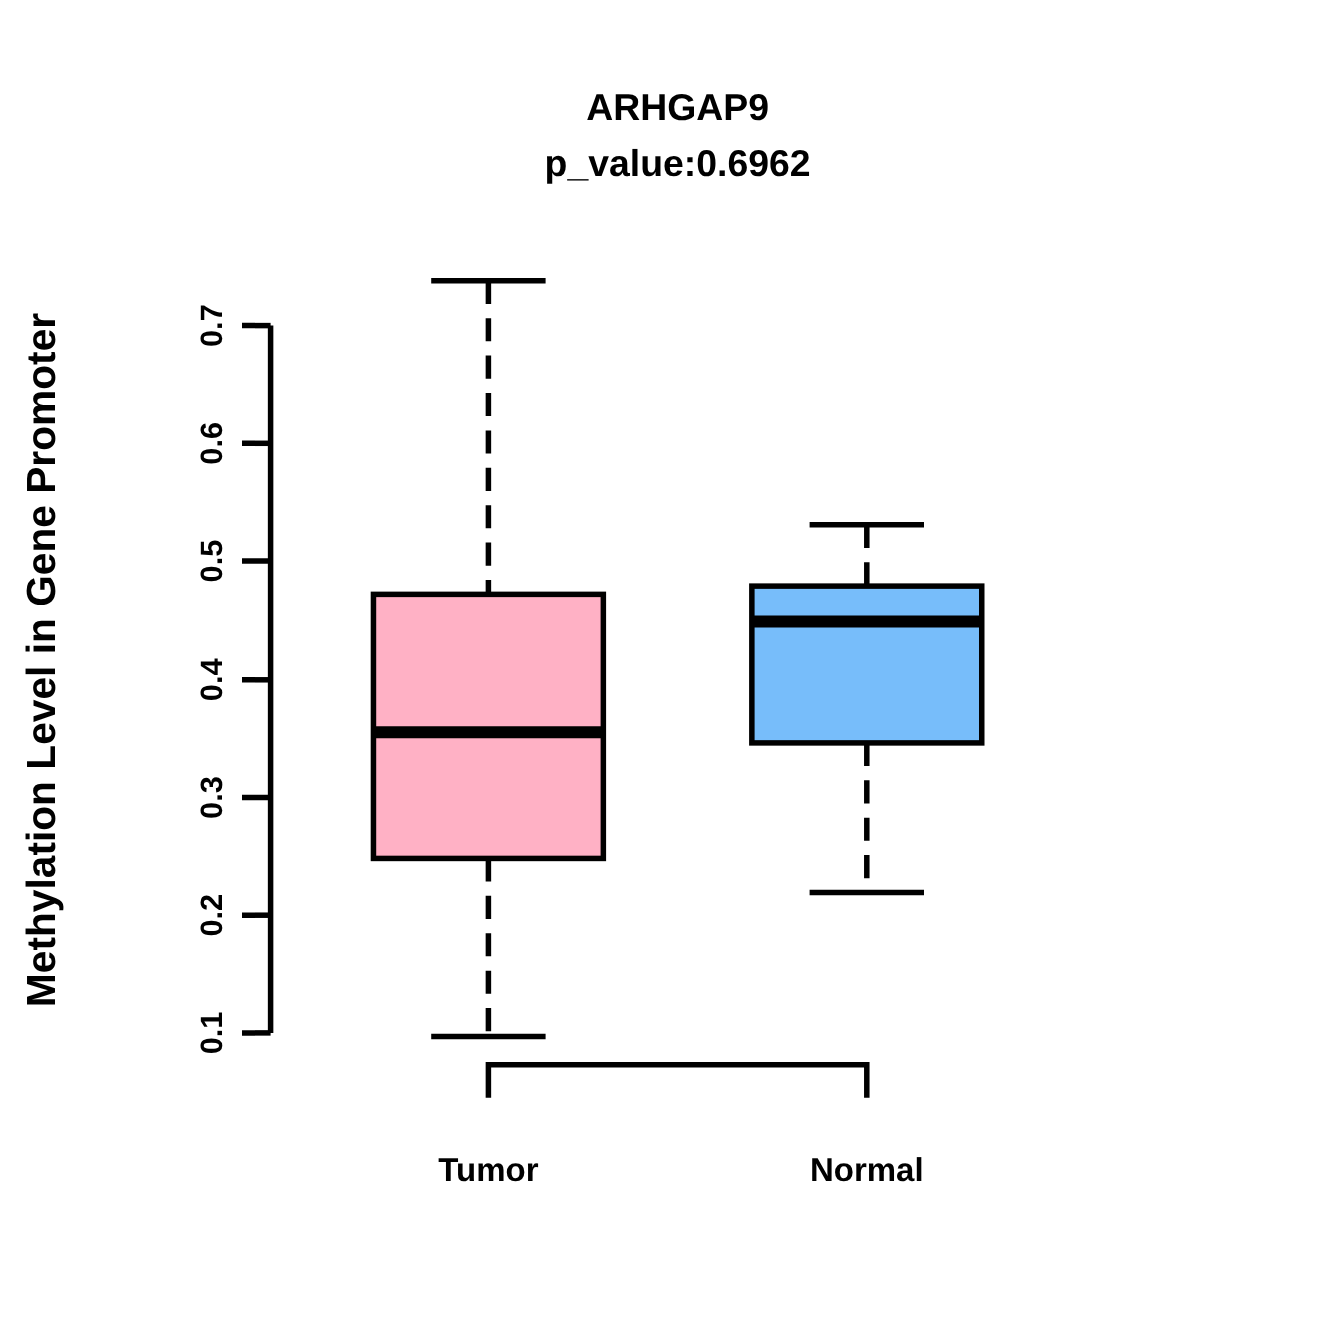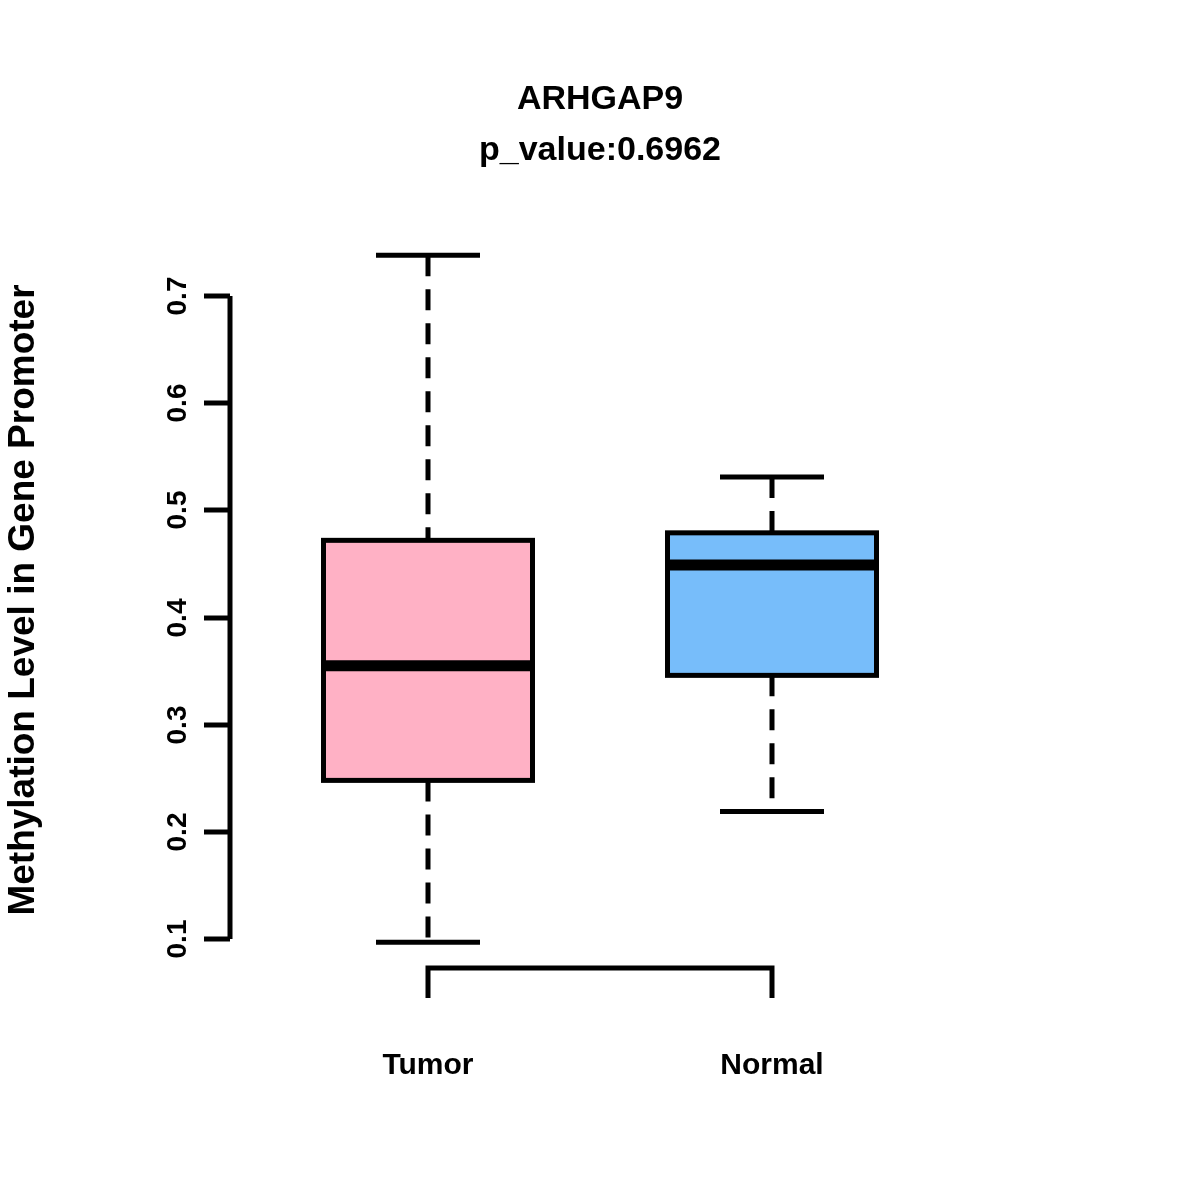--- a/index.html
+++ b/index.html
@@ -9,21 +9,21 @@
   }
   body {
     width: 1200px;
     height: 1200px;
     position: relative;
     overflow: hidden;
     font-family: "Liberation Sans", sans-serif;
   }
   #plot-root {
     position: absolute;
-    left: 0; top: 0;
+    left: 16px; top: 0;
     width: 1104px;
     height: 1200px;
     padding-left: 36px;
   }
   svg.plot-svg {
     position: absolute;
     left: 0; top: 0;
     width: 1200px;
     height: 1200px;
     display: block;

